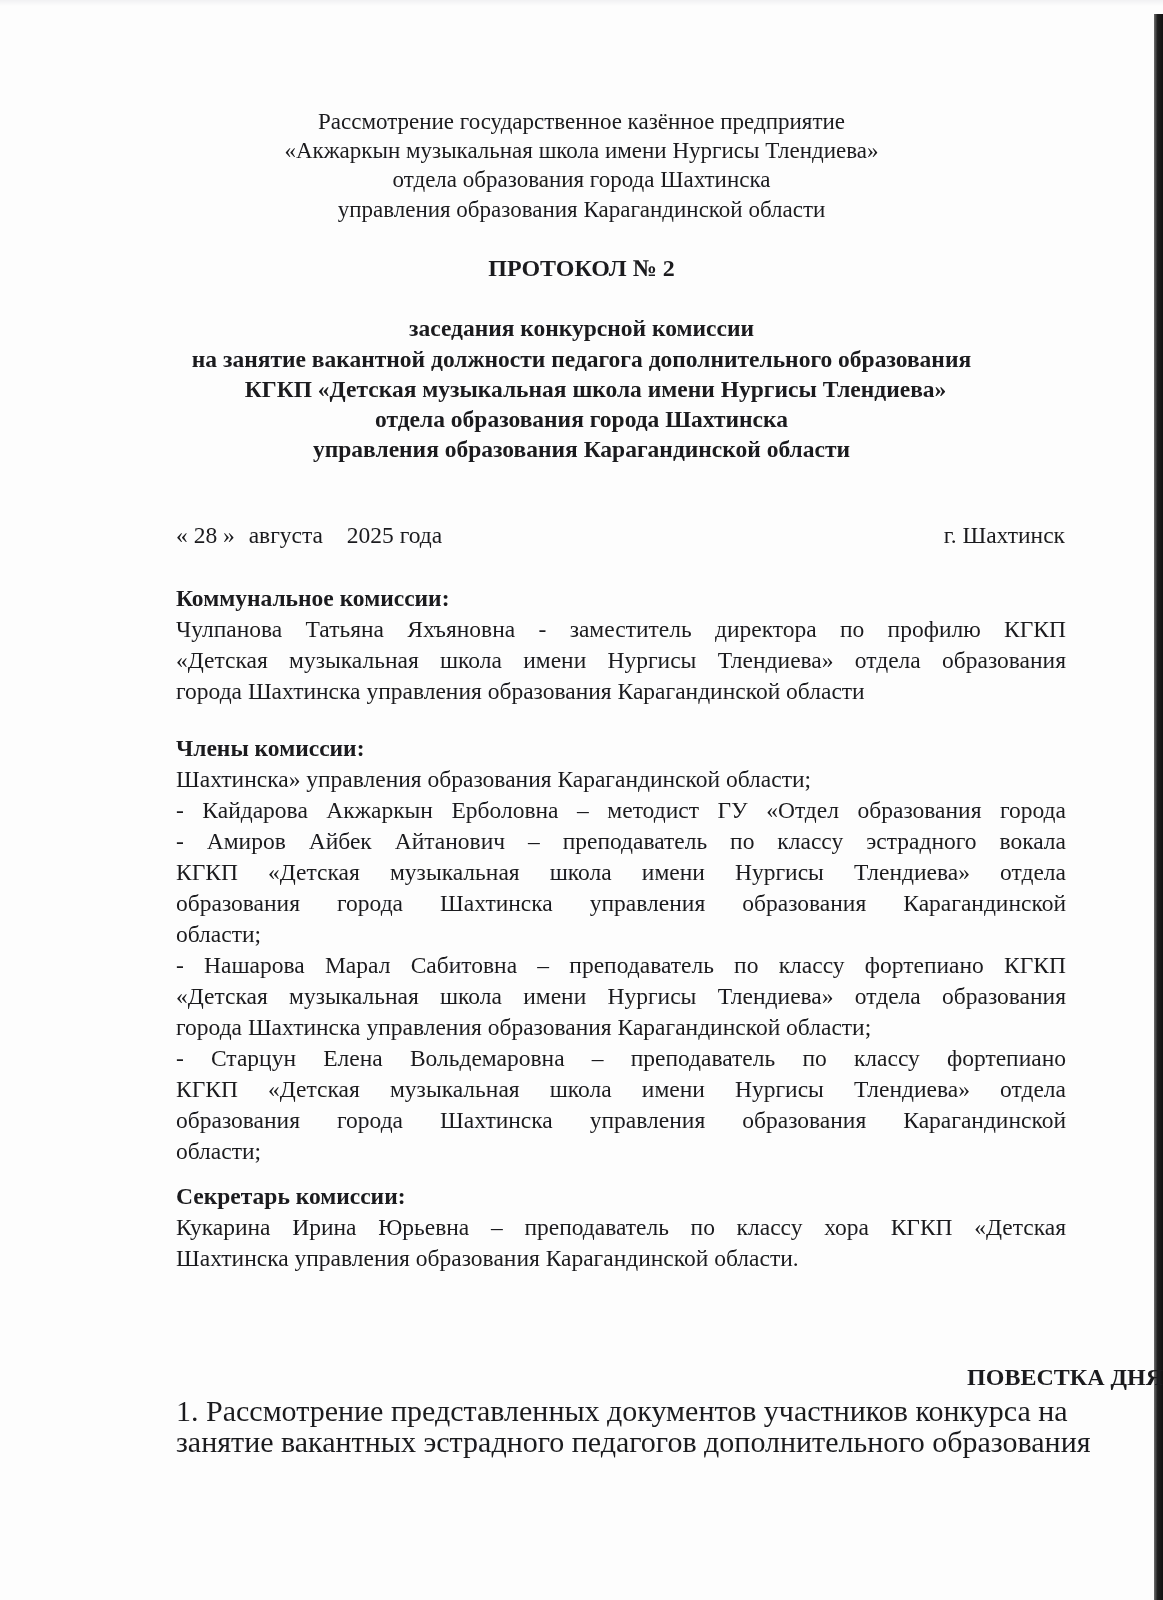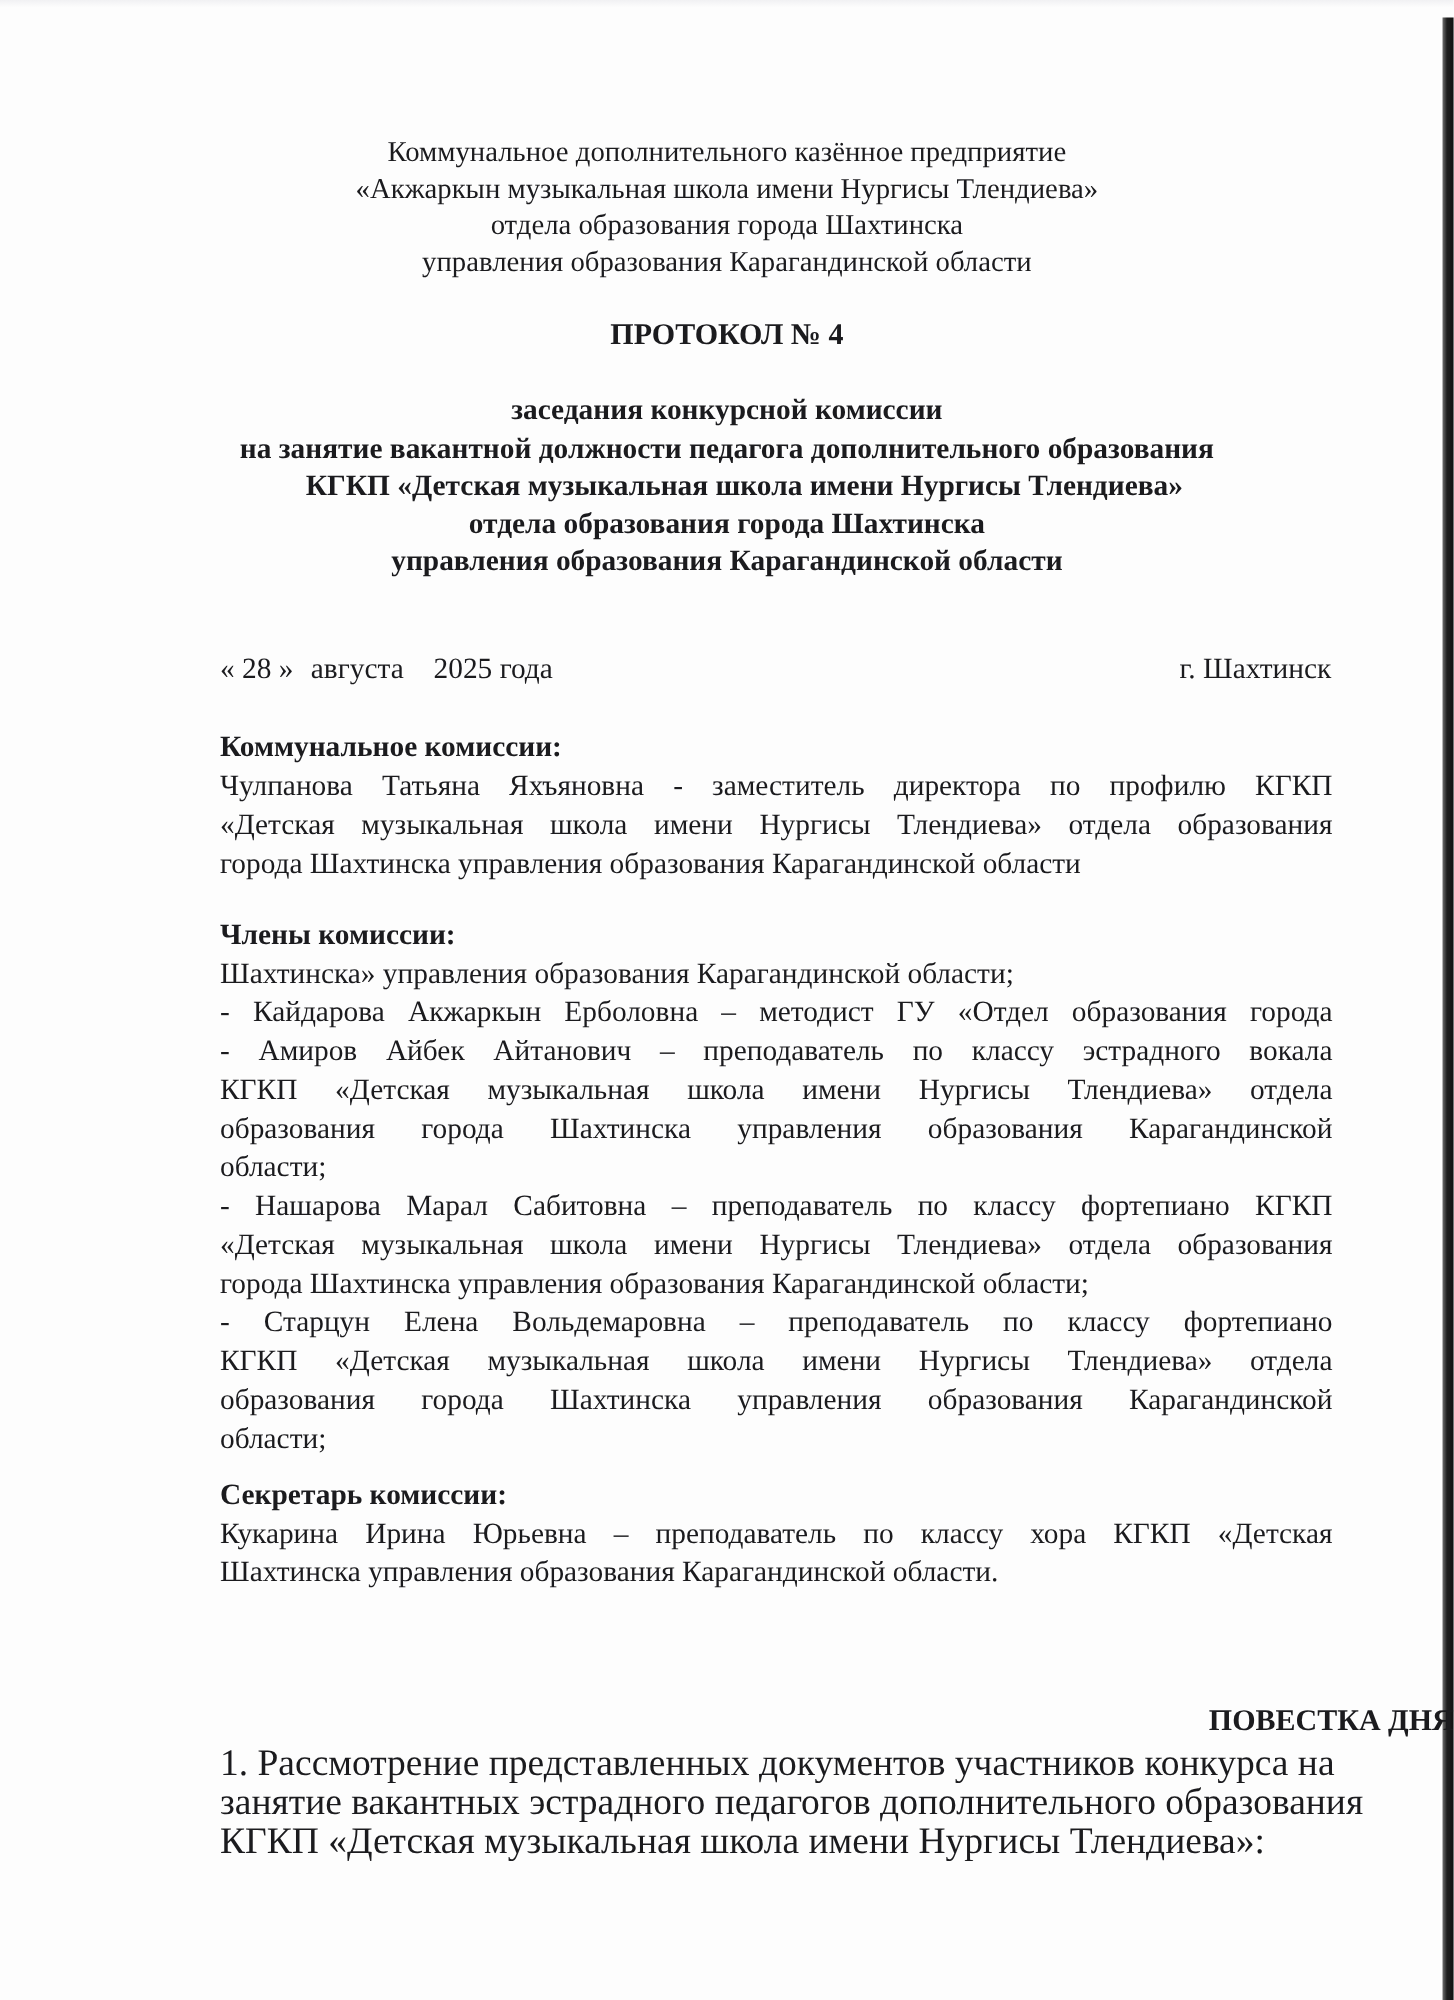--- a/index.html
+++ b/index.html
@@ -36,27 +36,27 @@
 </style>
 </head>
 <body>
 
 <div class="scan-top"></div>
 <div class="scan-edge"></div>
 
 <div class="page">
 
   <div class="header-org">
-    <div class="line center" style="top:107px">Коммунальное дополнительного казённое предприятие</div>
+    <div class="line center" style="top:107px">Рассмотрение государственное казённое предприятие</div>
     <div class="line center" style="top:136px">«Акжаркын музыкальная школа имени Нургисы Тлендиева»</div>
     <div class="line center" style="top:165px">отдела образования города Шахтинска</div>
     <div class="line center" style="top:195px">управления образования Карагандинской области</div>
   </div>
 
-  <div class="line center title" style="top:253px">ПРОТОКОЛ № 4</div>
+  <div class="line center title" style="top:253px">ПРОТОКОЛ № 2</div>
 
   <div class="sub">
     <div class="line center" style="top:313px">заседания конкурсной комиссии</div>
     <div class="line center" style="top:344px">на занятие вакантной должности педагога дополнительного образования</div>
     <div class="line center" style="top:374px;left:14px">КГКП «Детская музыкальная школа имени Нургисы Тлендиева»</div>
     <div class="line center" style="top:404px">отдела образования города Шахтинска</div>
     <div class="line center" style="top:434px">управления образования Карагандинской области</div>
   </div>
 
   <div class="date-left">
@@ -93,16 +93,15 @@
   <div class="block" style="top:1181px">
     <span class="head">Секретарь комиссии:</span>
     <span class="row">Кукарина Ирина Юрьевна – преподаватель по классу хора КГКП «Детская</span>
     <span class="row last">Шахтинска управления образования Карагандинской области.</span>
   </div>
 
   <div class="agenda-title">ПОВЕСТКА ДНЯ</div>
   <div class="agenda">
     <div>1. Рассмотрение  представленных документов участников конкурса на</div>
     <div>занятие вакантных эстрадного педагогов дополнительного образования</div>
-    <div>КГКП «Детская музыкальная школа имени Нургисы Тлендиева»:</div>
   </div>
 
 </div>
 
 </body></html>

